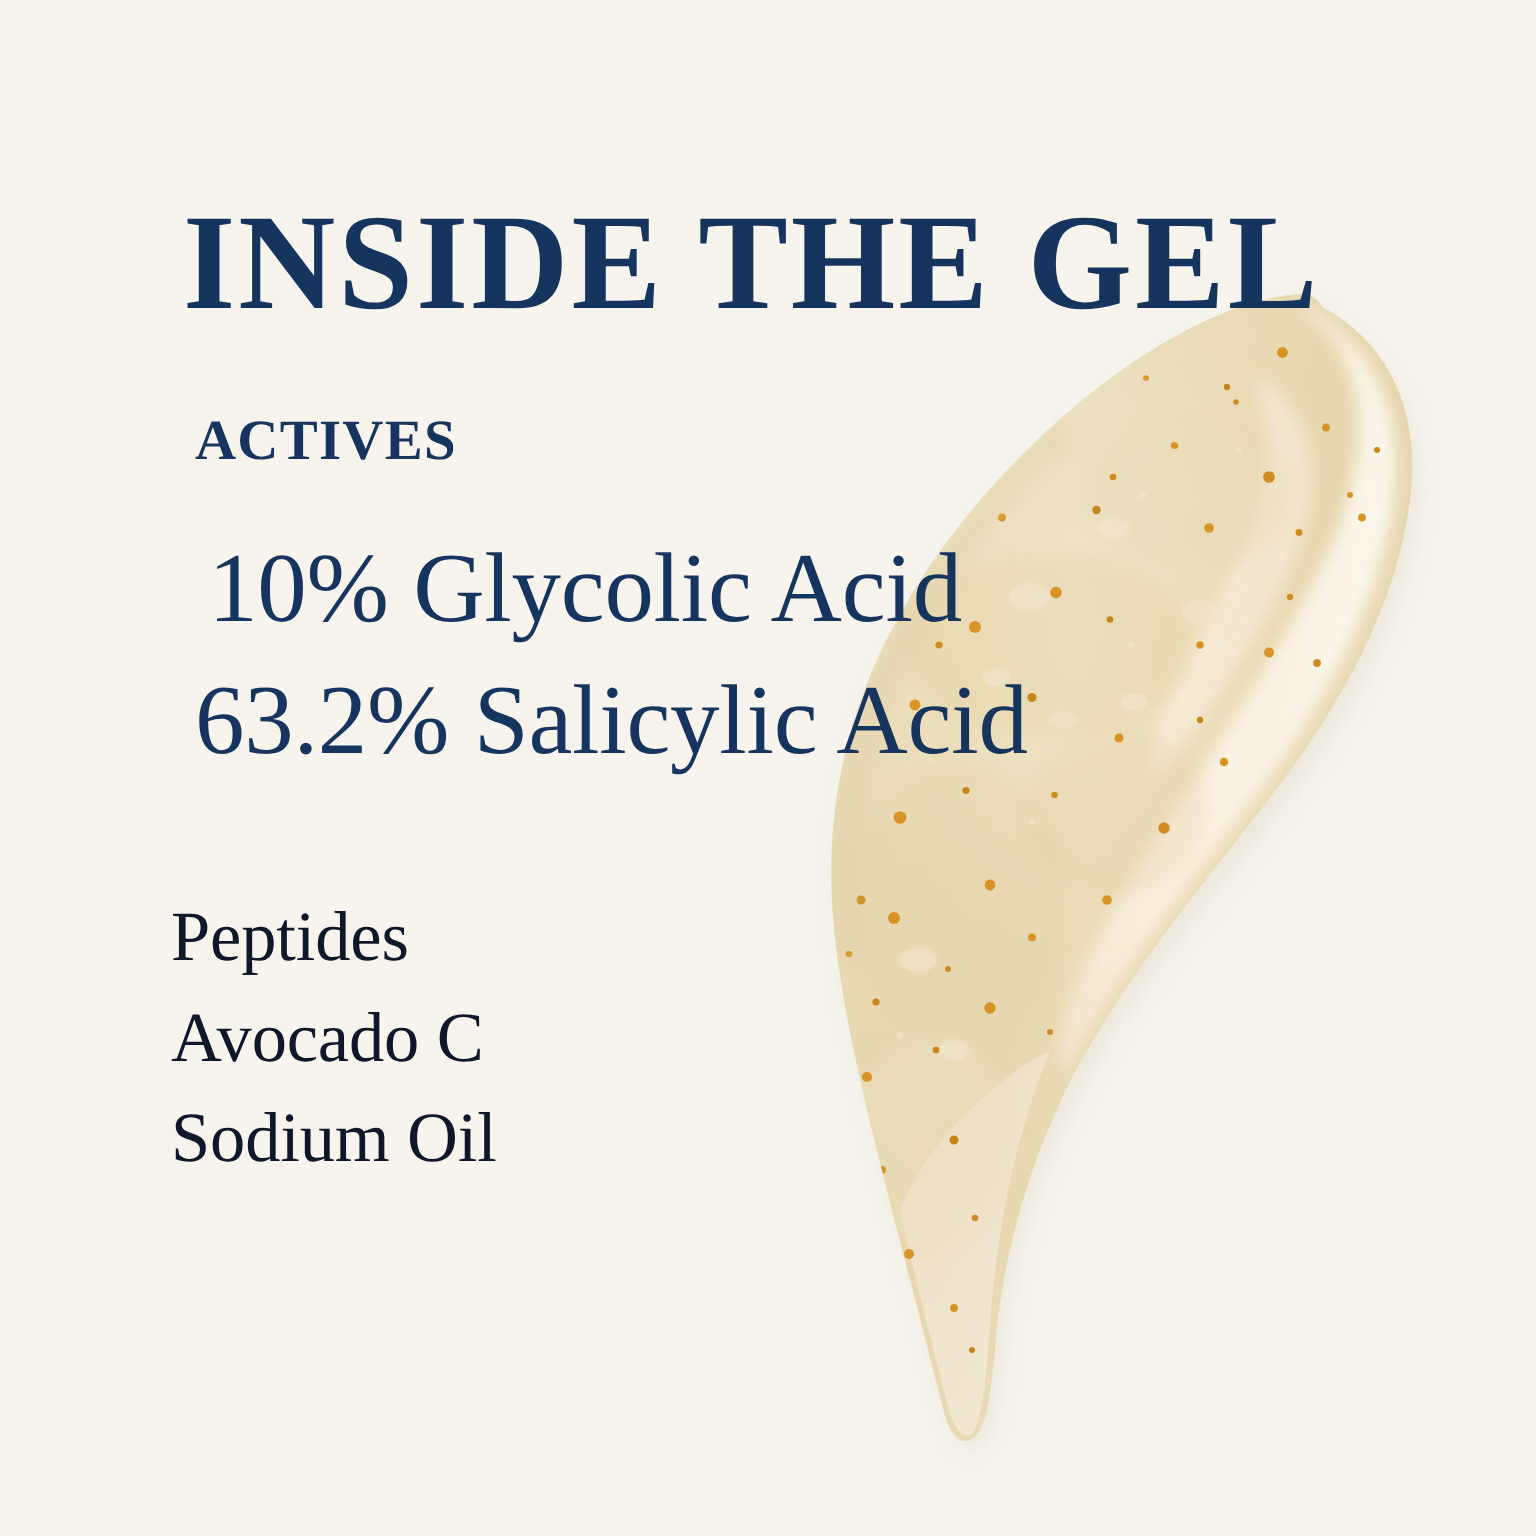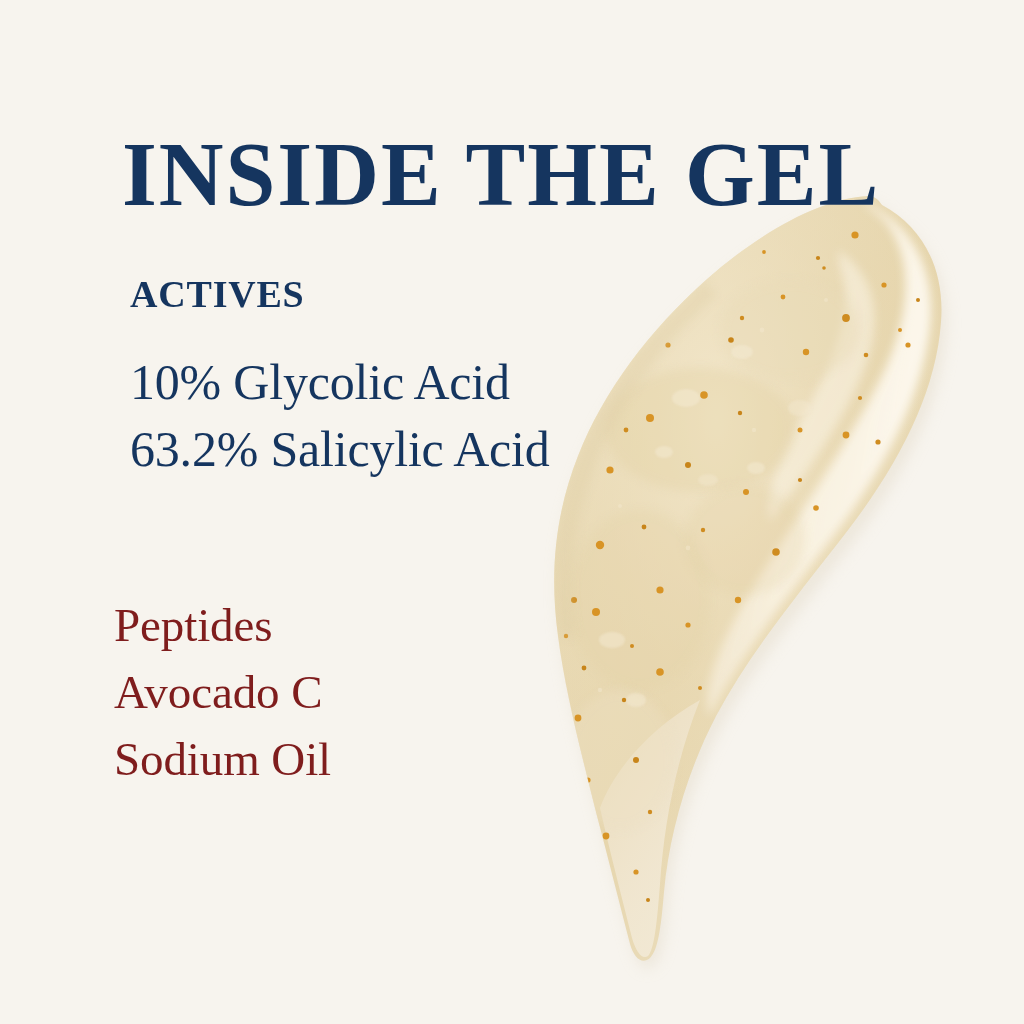--- a/index.html
+++ b/index.html
@@ -63,44 +63,45 @@
     color: #15355F;
     line-height: 1.18;
     margin: 0 0 32px 0;
   }
   .actives-list {
     list-style: none;
     margin: 0;
     padding: 0;
   }
   .actives-list li {
-    font-size: 50px;
+    font-size: 66px;
     font-weight: 400;
     color: #15355F;
     line-height: 1.34;
     letter-spacing: -0.2px;
     white-space: nowrap;
+    text-align: center;
   }
 
   
   .ingredients-block {
     position: absolute;
     left: 114px;
     top: 592px;
     width: 640px;
   }
   .ingredients-list {
     list-style: none;
     margin: 0;
     padding: 0;
   }
   .ingredients-list li {
     font-size: 47px;
     font-weight: 300;
-    color: #7f1d1d;
+    color: #0f172a;
     line-height: 1.43;
     letter-spacing: -0.1px;
     white-space: nowrap;
   }
 </style>
 </head>
 <body>
 
 <div class="canvas">
 

